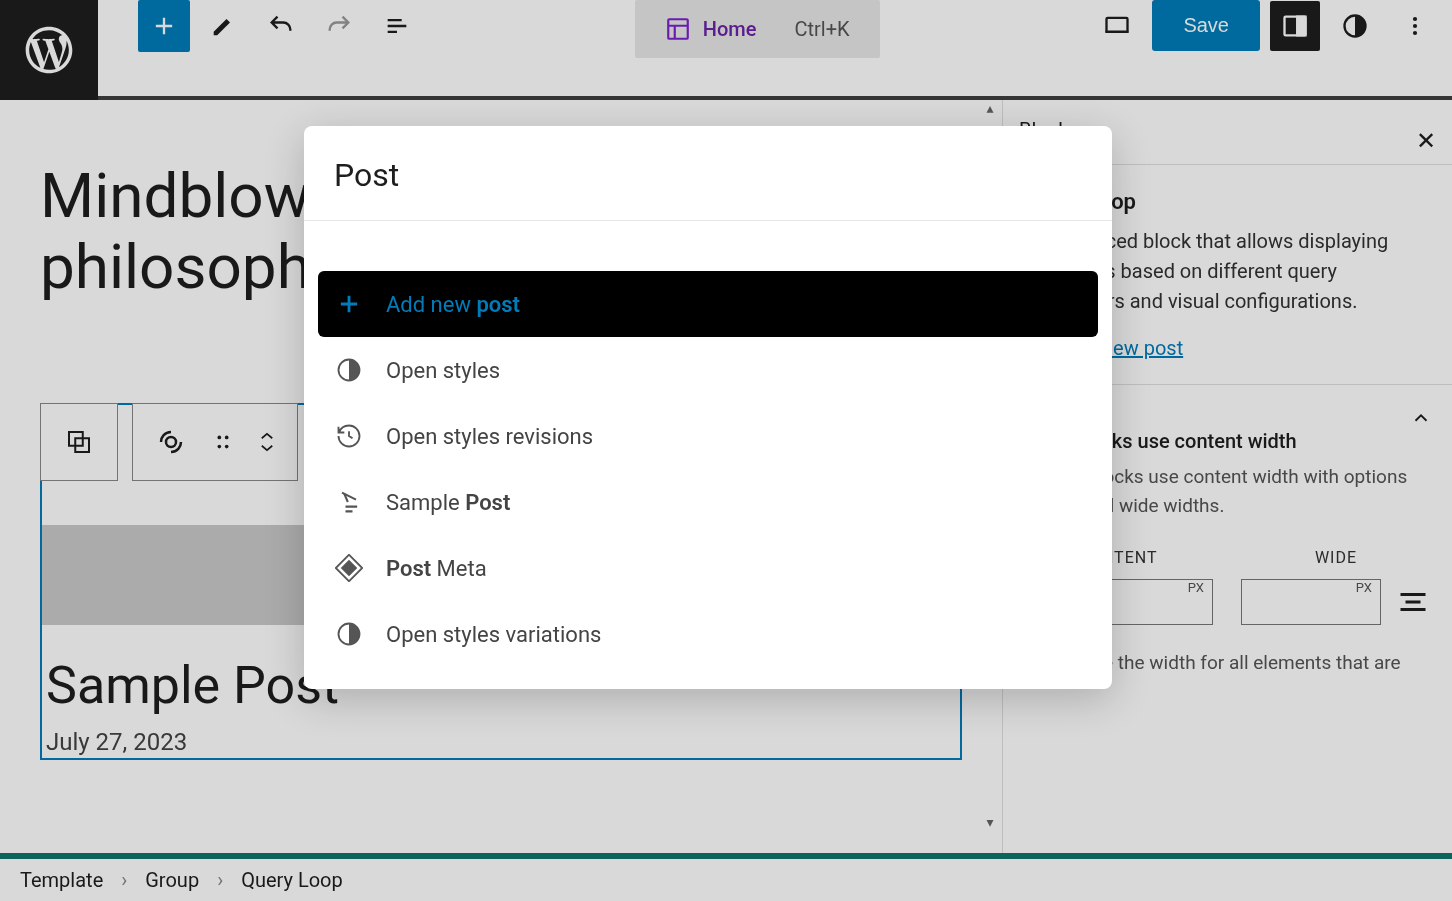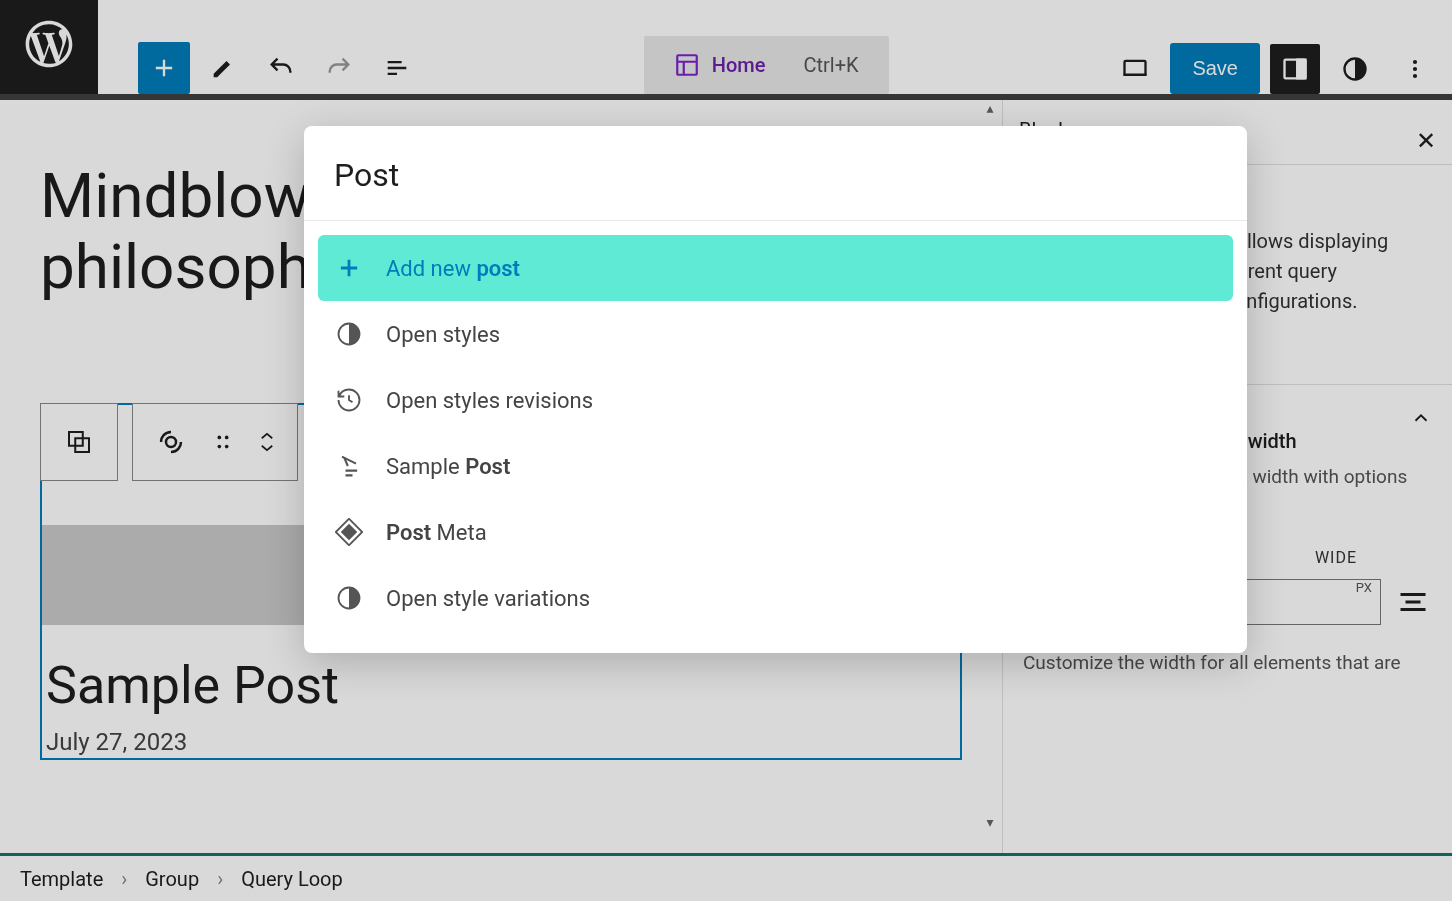--- a/index.html
+++ b/index.html
@@ -1,33 +1,33 @@
 <!DOCTYPE html>
 <html><head>
   <meta charset="utf-8">
   <style>
     * { margin: 0; padding: 0; box-sizing: border-box; }
     body { font-family: -apple-system, BlinkMacSystemFont, "Segoe UI", Roboto, sans-serif; font-size: 14px; color: #1e1e1e; overflow: hidden; width: 1452px; height: 901px; position: relative; background: #fff; }
     
     .overlay { position: absolute; inset: 0; background: rgba(0,0,0,0.15); z-index: 50; }
     
     
-    .toolbar { height: 100px; background: #fff; border-bottom: 6px solid #404040; display: flex; align-items: flex-end; padding: 0 12px 0 0; position: relative; z-index: 10; }
+    .toolbar { height: 100px; background: #fff; border-bottom: 4px solid #404040; display: flex; align-items: flex-start; padding: 0 12px 0 0; position: relative; z-index: 10; }
     .wp-logo { width: 98px; height: 100px; background: #1e1e1e; display: flex; align-items: center; justify-content: center; }
     .wp-logo svg { width: 56px; height: 56px; fill: #fff; }
     .toolbar-left { display: flex; align-items: center; gap: 8px; padding-left: 40px; }
     .btn-icon { width: 50px; height: 50px; border: none; background: transparent; display: flex; align-items: center; justify-content: center; cursor: pointer; border-radius: 2px; }
     .btn-add { background: #007cba; color: #fff; width: 52px; height: 52px; }
     .btn-icon svg { width: 28px; height: 28px; }
     .toolbar-center { flex: 1; display: flex; justify-content: center; }
     .title-chip { background: #e8e8e8; padding: 16px 30px; display: flex; align-items: center; gap: 12px; border-radius: 2px; }
     .title-chip .label { color: #6b21a8; font-size: 20px; font-weight: 500; }
     .title-chip .shortcut { color: #555; font-size: 20px; margin-left: 26px; }
     .toolbar-right { display: flex; align-items: center; gap: 10px; }
-    .btn-save { background: #007cba; color: #fff; border: none; padding: 14px 22px; font-size: 20px; border-radius: 3px; cursor: pointer; }
+    .btn-save { background: #007cba; color: #fff; border: none; padding: 14px 31px; font-size: 20px; border-radius: 3px; cursor: pointer; }
     .btn-sidebar { background: #1e1e1e; color: #fff; width: 50px; height: 50px; display:flex;align-items:center;justify-content:center; }
     
     
     .main { display: flex; height: calc(100% - 100px - 48px); }
     .canvas { flex: 1; padding: 60px 40px 0 40px; overflow: hidden; position: relative; }
     .canvas h1 { font-size: 62px; font-weight: 400; line-height: 1.15; }
     .block-selected { border: 2px solid #007cba; margin-top: 100px; position: relative; padding-top: 120px; }
     .block-toolbar { position: absolute; top: -2px; left: -2px; display: flex; gap: 14px; }
     .bt-group { background: #fff; border: 1px solid #888; display: flex; align-items: center; padding: 8px; }
     .bt-btn { width: 60px; height: 60px; display: flex; align-items: center; justify-content: center; }
@@ -49,29 +49,29 @@
     .sb-panel { border-top: 1px solid #e0e0e0; padding: 22px 20px; }
     .sb-panel-toggle { display:flex; justify-content:flex-end; }
     .sb-sub { font-size: 20px; font-weight:500; margin-bottom: 10px; }
     .sb-row { display:flex; gap: 28px; align-items:flex-end; margin-top: 28px; }
     .sb-col { display:flex; flex-direction:column; align-items:center; gap:12px; }
     .sb-label { font-size: 16px; letter-spacing:1px; color:#333; text-transform:uppercase; }
     .unit-box { border:1px solid #777; width:140px; height:46px; display:flex; justify-content:flex-end; padding:0 8px; font-size:13px; color:#555; }
     .align-icon { width:36px; height:30px; }
     
     
-    .breadcrumb { height: 48px; border-top: 3px solid #0f766e; display: flex; align-items: center; padding: 0 20px; gap: 18px; font-size: 20px; background:#fff; position: relative; z-index: 10; }
+    .breadcrumb { height: 48px; border-top: 6px solid #0f766e; display: flex; align-items: center; padding: 0 20px; gap: 18px; font-size: 20px; background:#fff; position: relative; z-index: 10; }
     .crumb-sep { color: #888; }
     
     
-    .modal { position: absolute; top: 126px; left: 304px; width: 943px; background: #fff; border-radius: 8px; box-shadow: 0 10px 40px rgba(0,0,0,0.2); z-index: 100; padding-bottom: 22px; }
+    .modal { position: absolute; top: 126px; left: 304px; width: 808px; background: #fff; border-radius: 8px; box-shadow: 0 10px 40px rgba(0,0,0,0.2); z-index: 100; padding-bottom: 22px; }
     .modal-title { font-size: 32px; font-weight: 400; padding: 30px 30px 26px; border-bottom: 1px solid #e8e8e8; }
     .modal-list { padding: 14px 14px 0; }
     .cmd-item { display: flex; align-items: center; gap: 22px; padding: 18px 16px; border-radius: 6px; cursor: pointer; }
-    .cmd-item.active { background: #5eead4; color: #007cba; }
+    .cmd-item.active { background: #000000; color: #007cba; margin-top: 36px; }
     .cmd-item.active .cmd-icon svg { stroke: #007cba; fill: #007cba; }
     .cmd-icon { width: 30px; height: 30px; display: flex; align-items:center; justify-content:center; flex-shrink:0; }
     .cmd-icon svg { width: 28px; height: 28px; stroke: #555; fill: none; stroke-width: 1.5; }
     .cmd-label { font-size: 22px; color: inherit; }
     .cmd-label b { font-weight: 600; }
     .cmd-item:not(.active) .cmd-label { color: #444; }
   </style>
 </head>
 <body>
 
@@ -300,16 +300,16 @@
         </span>
         <span class="cmd-label"><b>Post</b> Meta</span>
       </div>
       <div class="cmd-item">
         <span class="cmd-icon">
           <svg viewBox="0 0 24 24">
             <circle cx="12" cy="12" r="9" stroke-width="1.6"></circle>
             <path d="M12 3a9 9 0 010 18z" fill="#555" stroke="none"></path>
           </svg>
         </span>
-        <span class="cmd-label">Open style variations</span>
+        <span class="cmd-label">Open styles variations</span>
       </div>
     </div>
 </div>
 
 </body></html>

